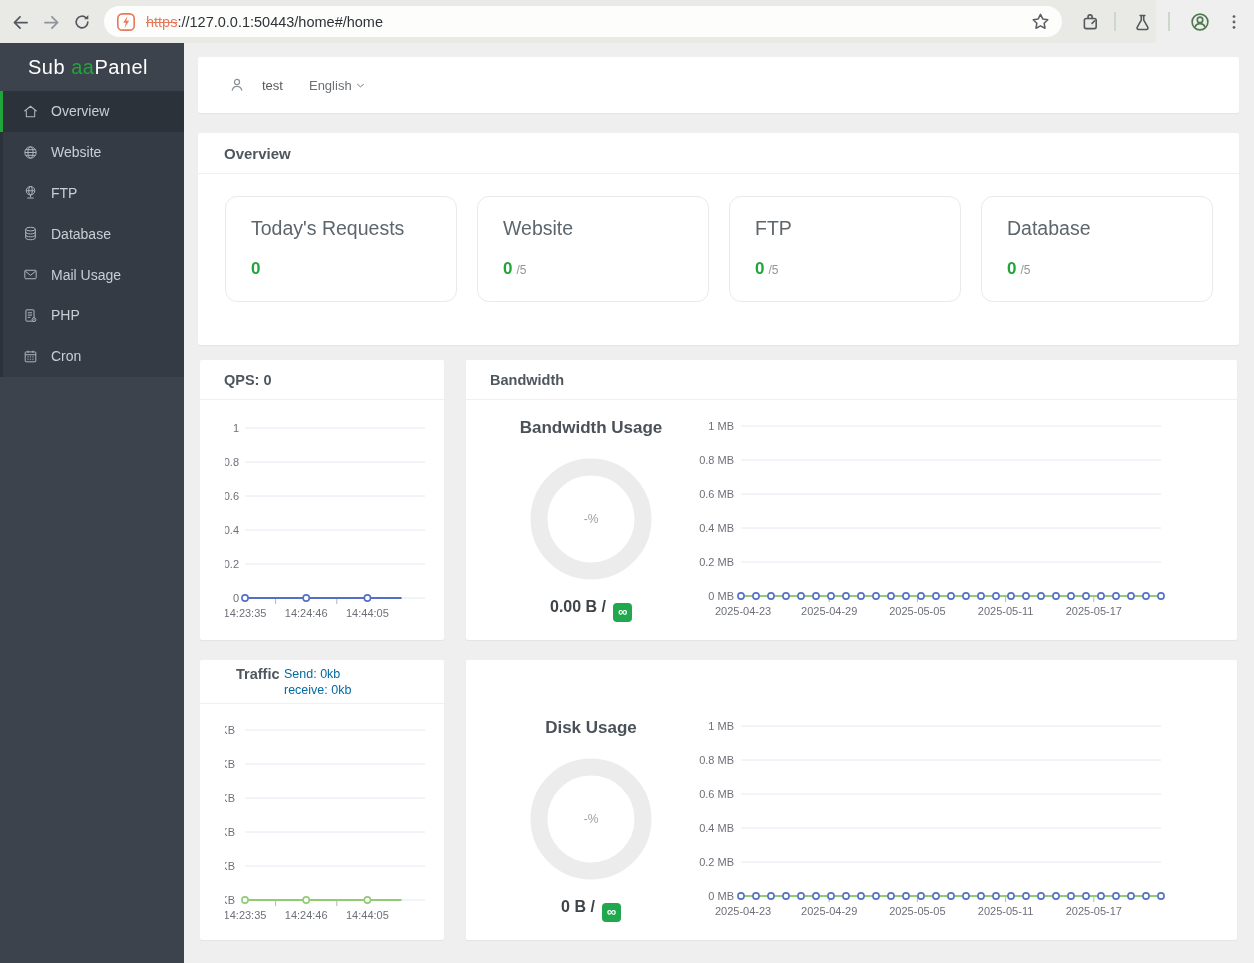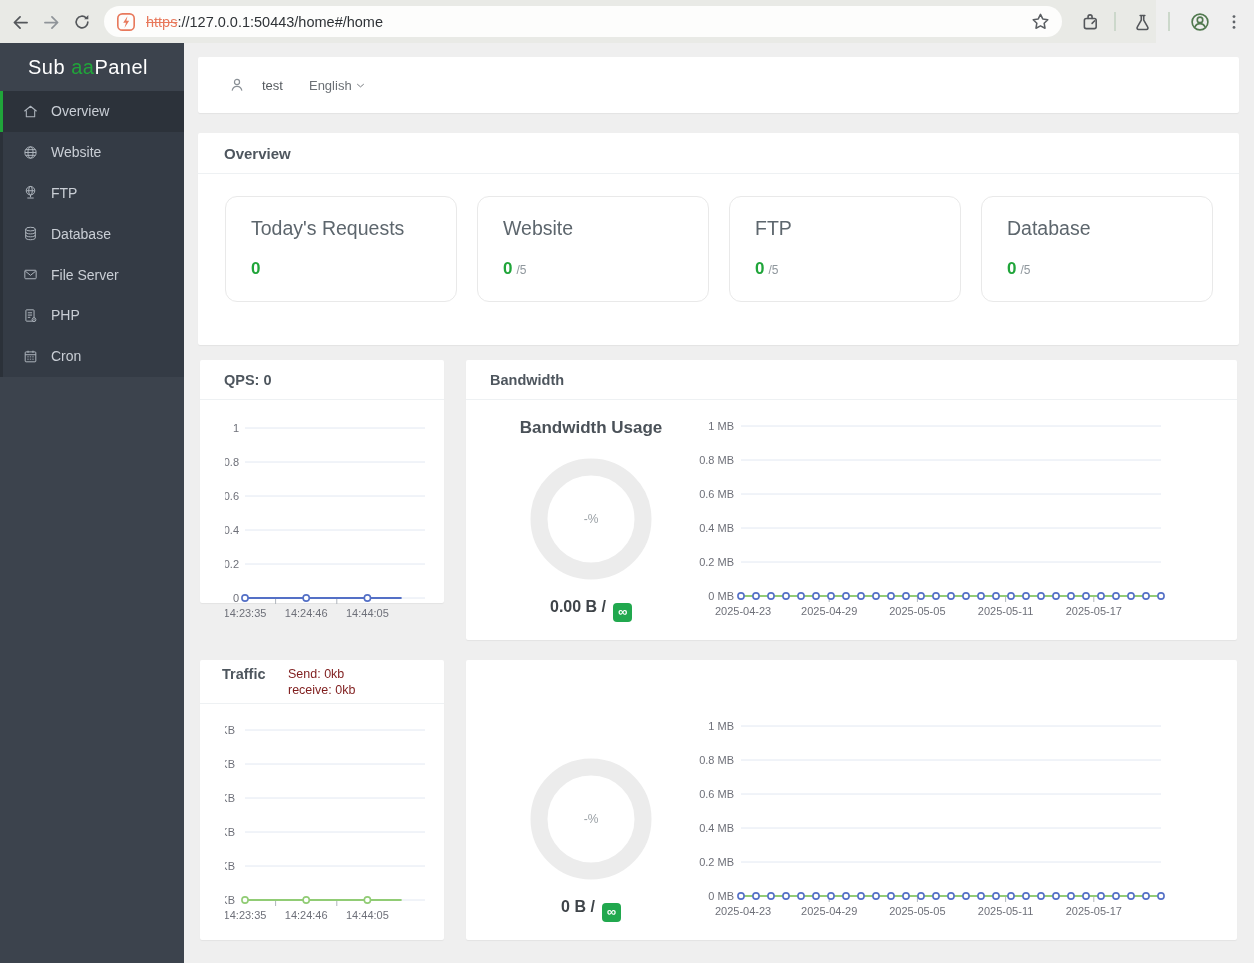--- a/index.html
+++ b/index.html
@@ -38,28 +38,28 @@
   .usercard .lang { margin-left:26px; font-size:13px; color:#6b7075; display:flex; align-items:center; cursor:pointer; }
 
   .overview-panel { left:14px; top:90px; width:1041px; height:212px; }
   .ov-header { height:41px; line-height:41px; padding-left:26px; font-size:15px; font-weight:bold; color:#4e565e; border-bottom:1px solid #eef1f3; }
   .stat-card { position:absolute; top:63px; width:232px; height:106px; border:1px solid #e9e9e9; border-radius:12px; background:#fff; cursor:pointer; }
   .stat-title { position:absolute; left:25px; top:20px; font-size:19.5px; color:#5d666d; }
   .stat-value-row { position:absolute; left:25px; top:62px; }
   .stat-value { font-size:17px; font-weight:bold; color:#20a53a; }
   .stat-suffix { font-size:12px; color:#8f979d; margin-left:4px; }
 
-  .qps-panel { left:16px; top:317px; width:244px; height:243px; }
+  .qps-panel { left:16px; top:317px; width:244px; height:280px; }
   .bw-panel { left:282px; top:317px; width:771px; height:280px; }
   .traffic-panel { left:16px; top:617px; width:244px; height:280px; }
   .disk-panel { left:282px; top:617px; width:771px; height:280px; }
 
-  .traffic-header { height:44px; padding:7px 0 0 22px; border-bottom:1px solid #eef1f3; display:flex; }
+  .traffic-header { height:44px; padding:7px 0 0 36px; border-bottom:1px solid #eef1f3; display:flex; }
   .traffic-title { width:48px; font-size:14.5px; font-weight:bold; color:#4e565e; line-height:15px; word-break:break-all; }
-  .traffic-sr { margin-left:18px; font-size:12.5px; color:#7f1d1d; line-height:15.5px; }
+  .traffic-sr { font-size:12.5px; color:#0369a1; line-height:15.5px; }
 
   .chart-svg { position:absolute; overflow:hidden; }
   .small-chart { left:25px; width:203px; height:222px; }
   .qps-panel .small-chart { top:50px; }
   .traffic-panel .small-chart { top:52px; }
   .big-chart { left:224px; top:48px; width:490px; height:222px; }
   svg text.tick { font-family:"Liberation Sans","DejaVu Sans",sans-serif; font-size:11px; fill:#6e7079; }
 
   .gauge-block { position:absolute; left:0; top:40px; width:250px; height:238px; text-align:center; }
   .gauge-title { position:absolute; left:0; top:18px; width:250px; font-size:17px; font-weight:bold; color:#4a5158; }
@@ -177,21 +177,21 @@
         <span class="mi-label">Database</span>
       </div>
 
       <div class="menu-item">
         <svg class="mi-icon" viewBox="0 0 24 24">
             <g fill="none" stroke="#aeb5bd" stroke-width="1.4">
               <rect x="4" y="6" width="16" height="12" rx="1.2"></rect>
               <path d="M4.6 7.2 12 13.2l7.4-6"></path>
             </g>
           </svg>
-        <span class="mi-label">File Server</span>
+        <span class="mi-label">Mail Usage</span>
       </div>
 
 
 
       <div class="menu-item">
         <svg class="mi-icon" viewBox="0 0 24 24">
             <g fill="none" stroke="#aeb5bd" stroke-width="1.4">
               <rect x="5.5" y="4" width="11.5" height="16" rx="1"></rect>
               <path d="M8.2 8.2h6M8.2 11.4h6M8.2 14.6h3.6"></path>
               <circle cx="16.9" cy="17.9" r="2.7" fill="#343b45"></circle>
@@ -378,20 +378,21 @@
           <circle cx="81.2" cy="188" r="3.1" fill="#fff" stroke="#91cc75" stroke-width="1.6"></circle>
           <circle cx="142.4" cy="188" r="3.1" fill="#fff" stroke="#91cc75" stroke-width="1.6"></circle>
           <text class="tick" x="20" y="207" text-anchor="middle">14:23:35</text>
           <text class="tick" x="81.2" y="207" text-anchor="middle">14:24:46</text>
           <text class="tick" x="142.4" y="207" text-anchor="middle">14:44:05</text>
         </svg>
     </div>
 
     <div class="panel disk-panel">
       <div class="gauge-block">
+        <div class="gauge-title">Disk Usage</div>
         <svg class="gauge-donut" width="122" height="122">
           <circle cx="61" cy="61" r="52" fill="none" stroke="#ececec" stroke-width="17"></circle>
           <text x="61" y="65" text-anchor="middle" font-size="12" fill="#9aa0a5" font-family="Liberation Sans,sans-serif">-%</text>
         </svg>
         <div class="usage-row">
           <span>0 B /</span><span class="inf-badge">∞</span>
         </div>
       </div>
       <svg class="chart-svg big-chart" width="490" height="222">
           <line x1="51" y1="18" x2="471" y2="18" stroke="#e2e8f2" stroke-width="1"></line>

